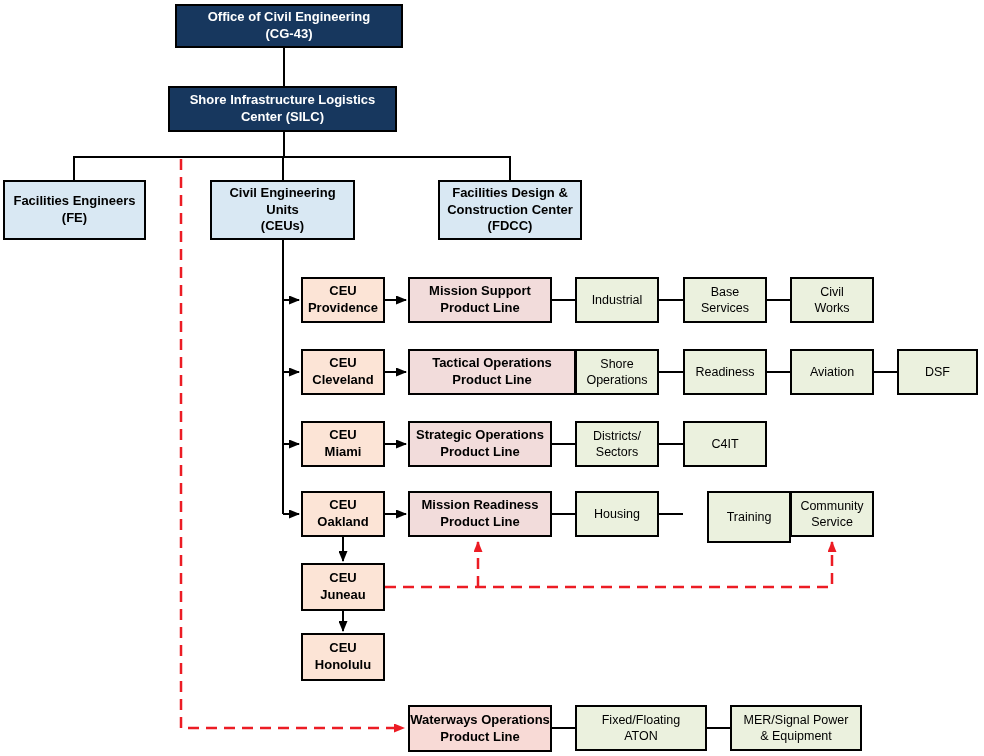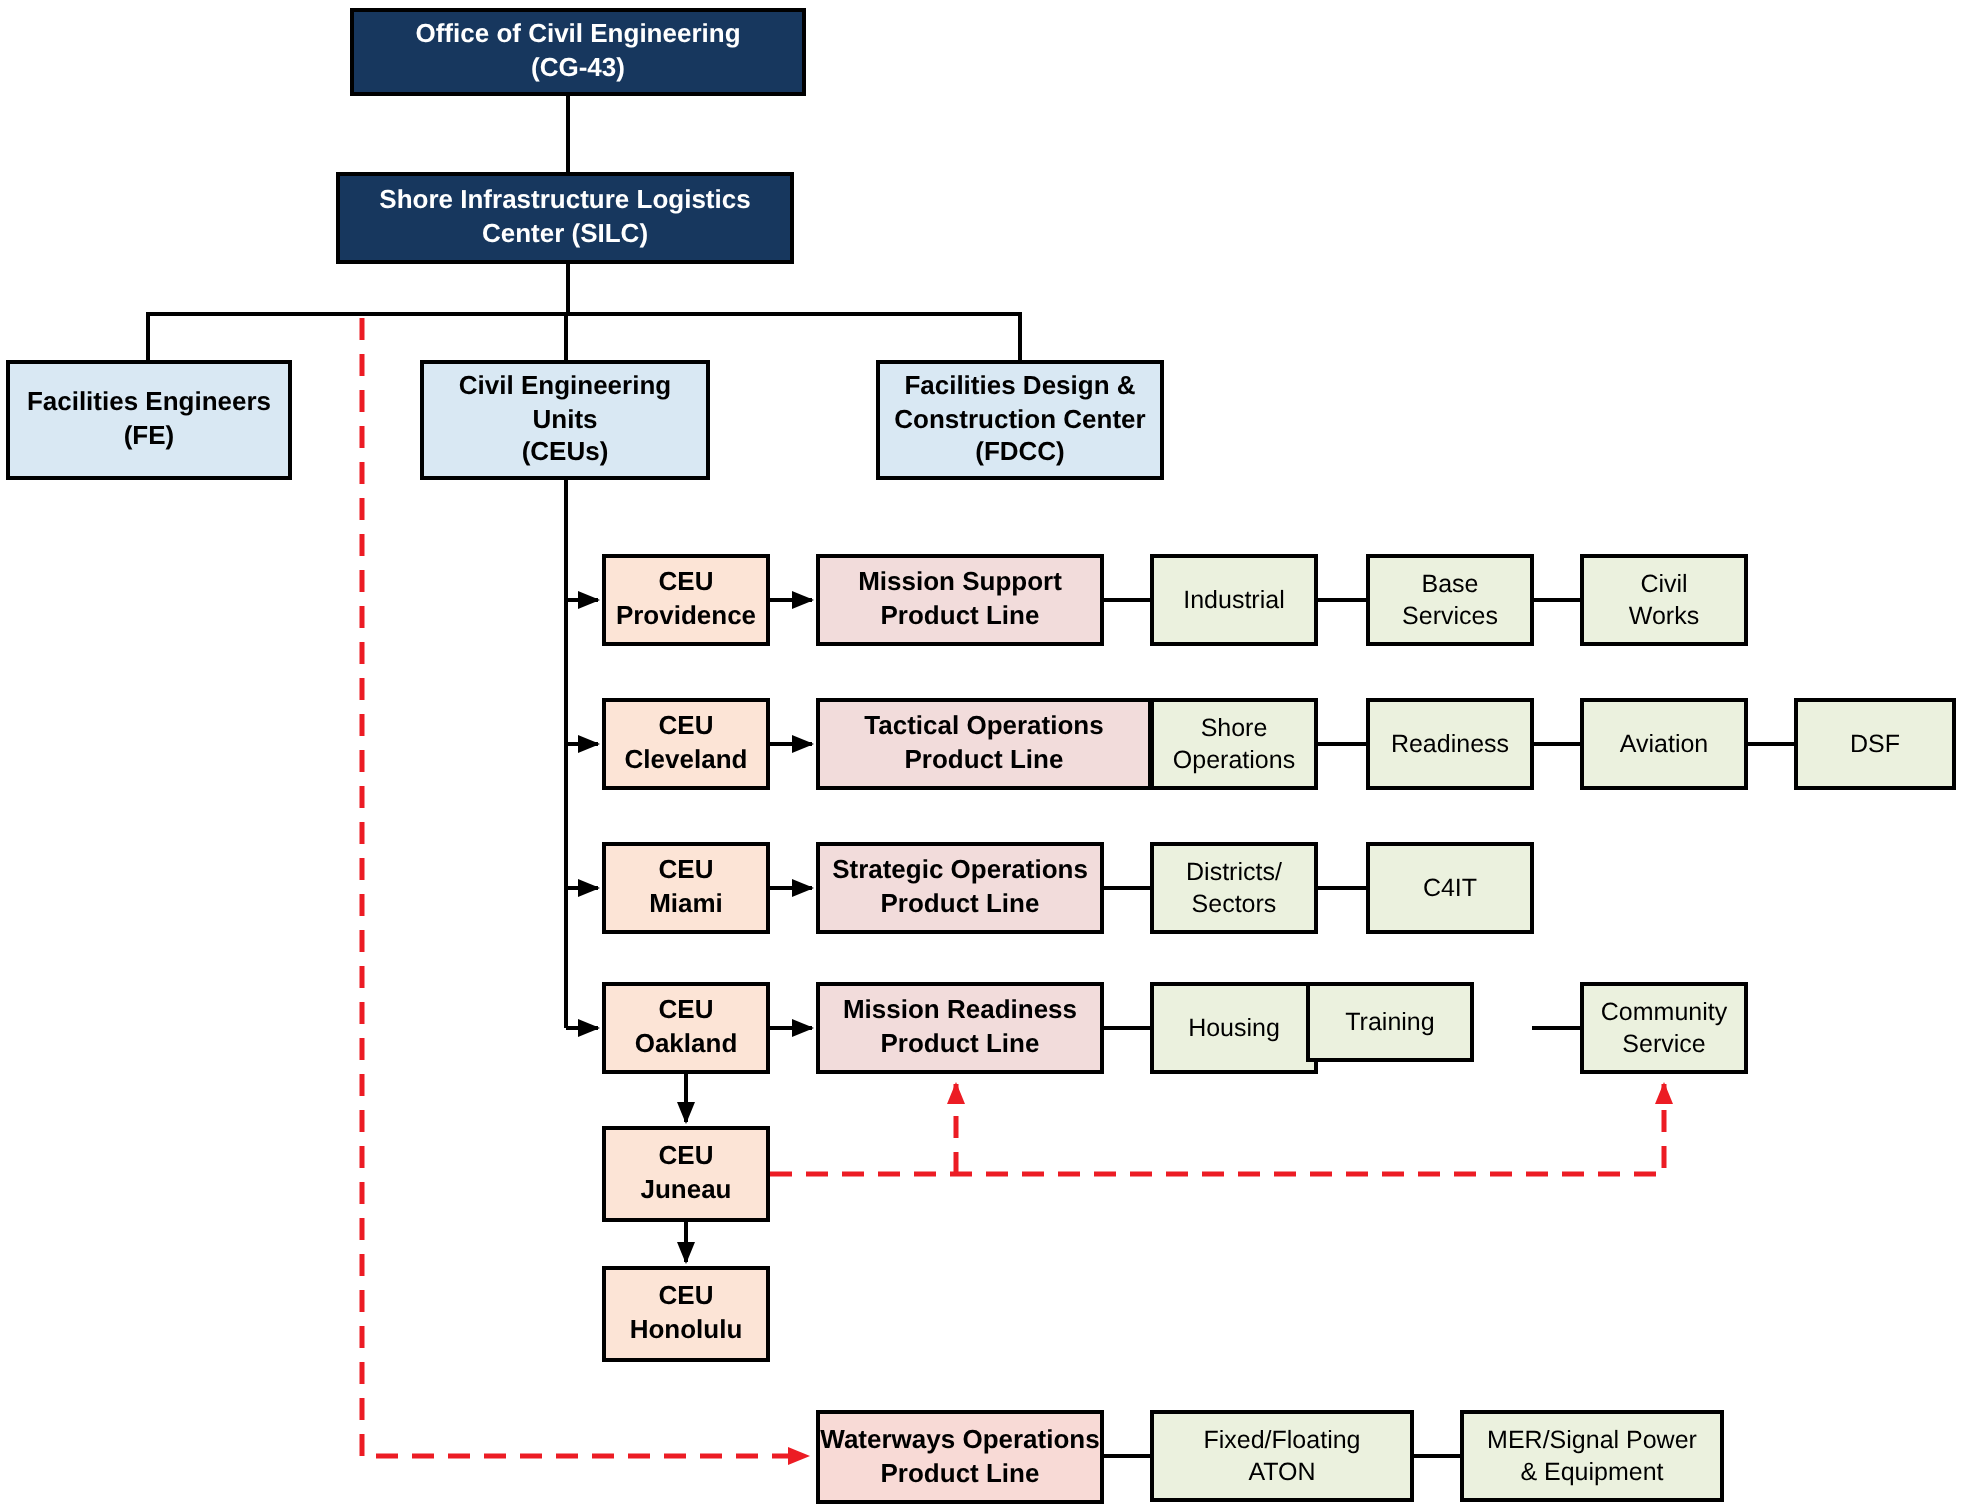--- a/index.html
+++ b/index.html
@@ -106,21 +106,21 @@
 Product Line</div>
   <div class="node green" style="left:575px;top:421px;width:84px;height:46px">Districts/
 Sectors</div>
   <div class="node green" style="left:683px;top:421px;width:84px;height:46px">C4IT</div>
 
   <div class="node peach" style="left:301px;top:491px;width:84px;height:46px">CEU
 Oakland</div>
   <div class="node pink" style="left:408px;top:491px;width:144px;height:46px">Mission Readiness
 Product Line</div>
   <div class="node green" style="left:575px;top:491px;width:84px;height:46px">Housing</div>
-  <div class="node green" style="left:653px;top:491px;width:84px;height:40px">Training</div>
+  <div class="node green" style="left:707px;top:491px;width:84px;height:52px">Training</div>
   <div class="node green" style="left:790px;top:491px;width:84px;height:46px">Community
 Service</div>
 
   <div class="node peach" style="left:301px;top:563px;width:84px;height:48px">CEU
 Juneau</div>
   <div class="node peach" style="left:301px;top:633px;width:84px;height:48px">CEU
 Honolulu</div>
 
   <div class="node pink2" style="left:408px;top:705px;width:144px;height:47px">Waterways Operations
 Product Line</div>

